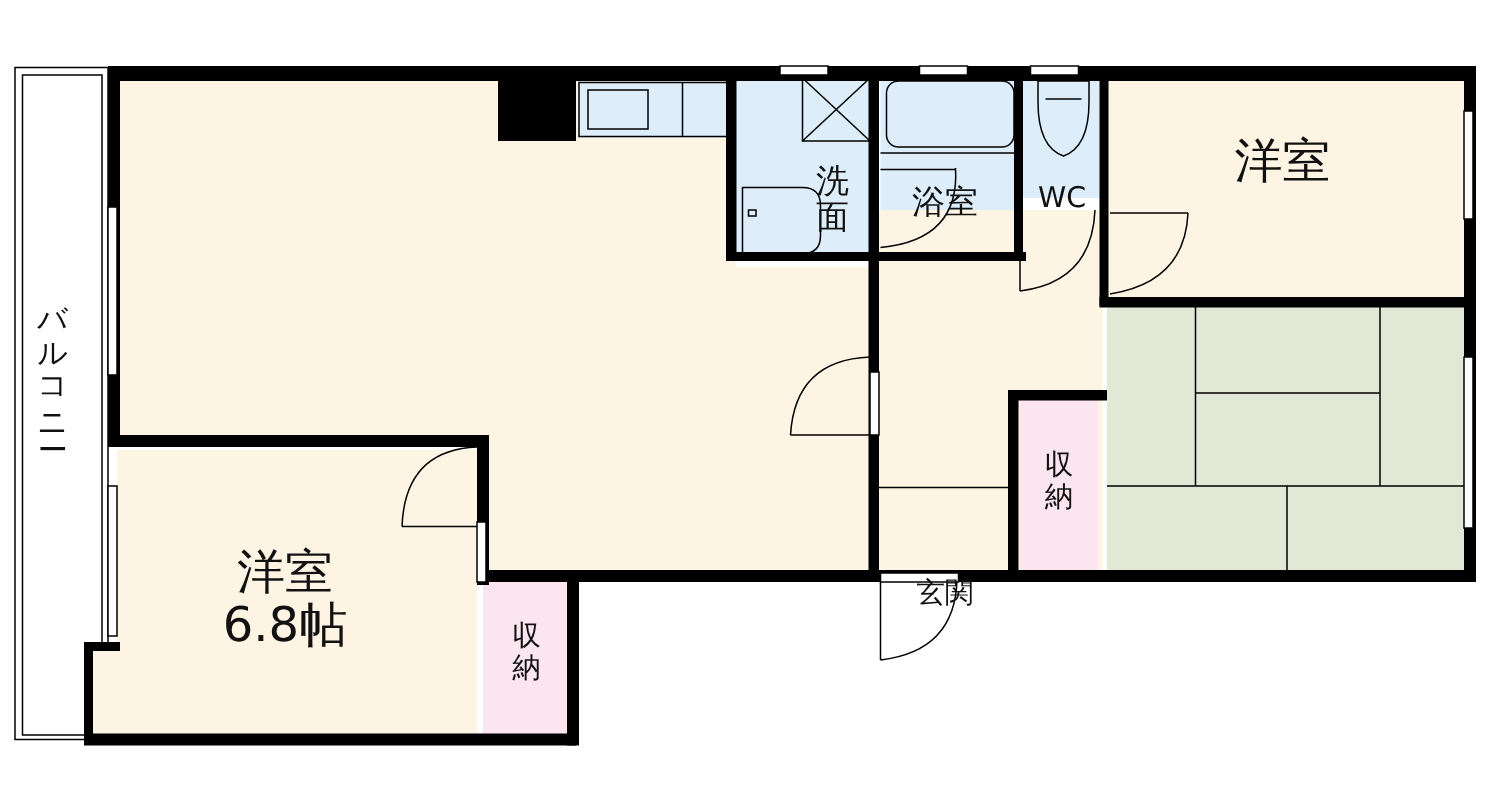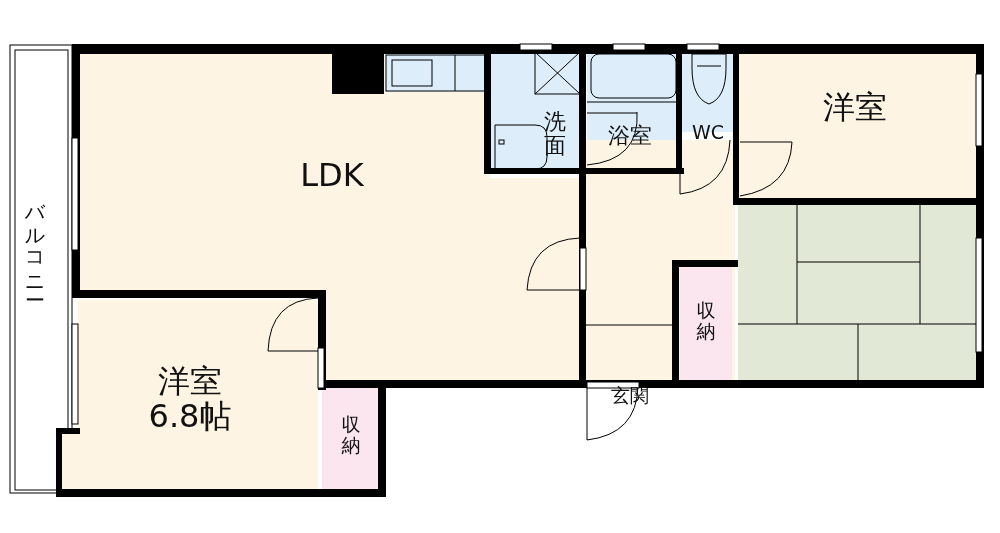--- a/index.html
+++ b/index.html
@@ -121,21 +121,20 @@
     <rect x="687" y="44" width="32" height="6"></rect>
     <rect x="580" y="248" width="6" height="42"></rect>
     <rect x="318" y="348" width="6" height="40"></rect>
     <rect x="587" y="382" width="52" height="6"></rect>
   </g>
 </svg>
 
 <div class="lbl vert" style="left:24px;top:190px;">バルコニー</div>
 
 <div class="lbl big" style="left:292px;top:158px;width:80px;">
-  <div>LDK</div>
 </div>
 
 <div class="lbl big" style="left:805px;top:90px;width:100px;">
   <div>洋室</div>
 </div>
 
 <div class="lbl big" style="left:815px;top:258px;width:80px;">
 </div>
 
 <div class="lbl big" style="left:140px;top:364px;width:100px;">

